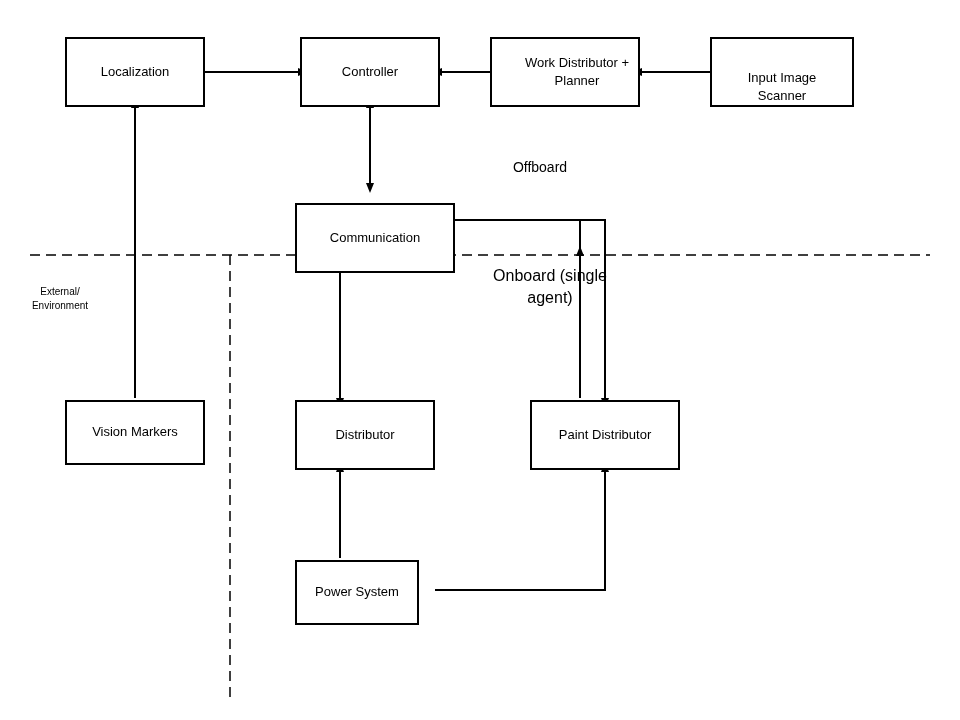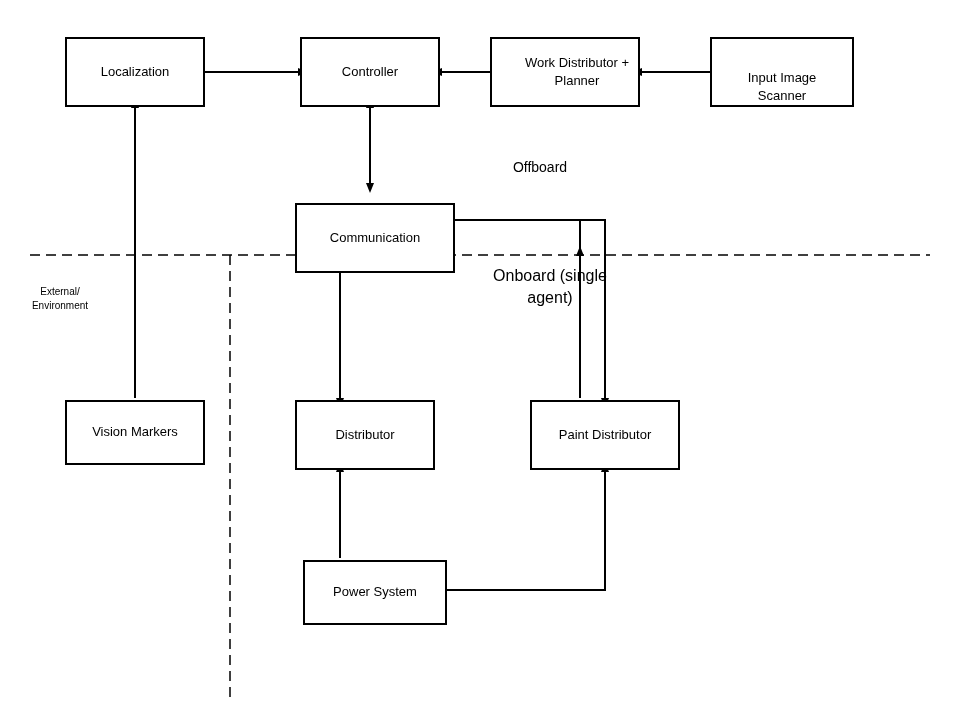--- a/index.html
+++ b/index.html
@@ -108,21 +108,21 @@
   </div>
 
   <div class="box" style="left:295px; top:400px; width:140px; height:70px;">
     <span>Distributor</span>
   </div>
 
   <div class="box" style="left:530px; top:400px; width:150px; height:70px;align-items:center;">
     <span>Paint Distributor</span>
   </div>
 
-  <div class="box" style="left:295px; top:560px; width:144px; height:65px;margin-left:8px;">
+  <div class="box" style="left:295px; top:560px; width:124px; height:65px;">
     <span>Power System</span>
   </div>
 
   <div class="label" style="left:490px; top:158px; width:100px;">Offboard</div>
 
   <div class="label" style="left:490px; top:265px; width:120px; font-size:16px;">Onboard (single<br>agent)</div>
 
   <div class="label" style="left:15px; top:285px; width:90px; font-size:10px;">External/<br>Environment</div>
 
 </div>

